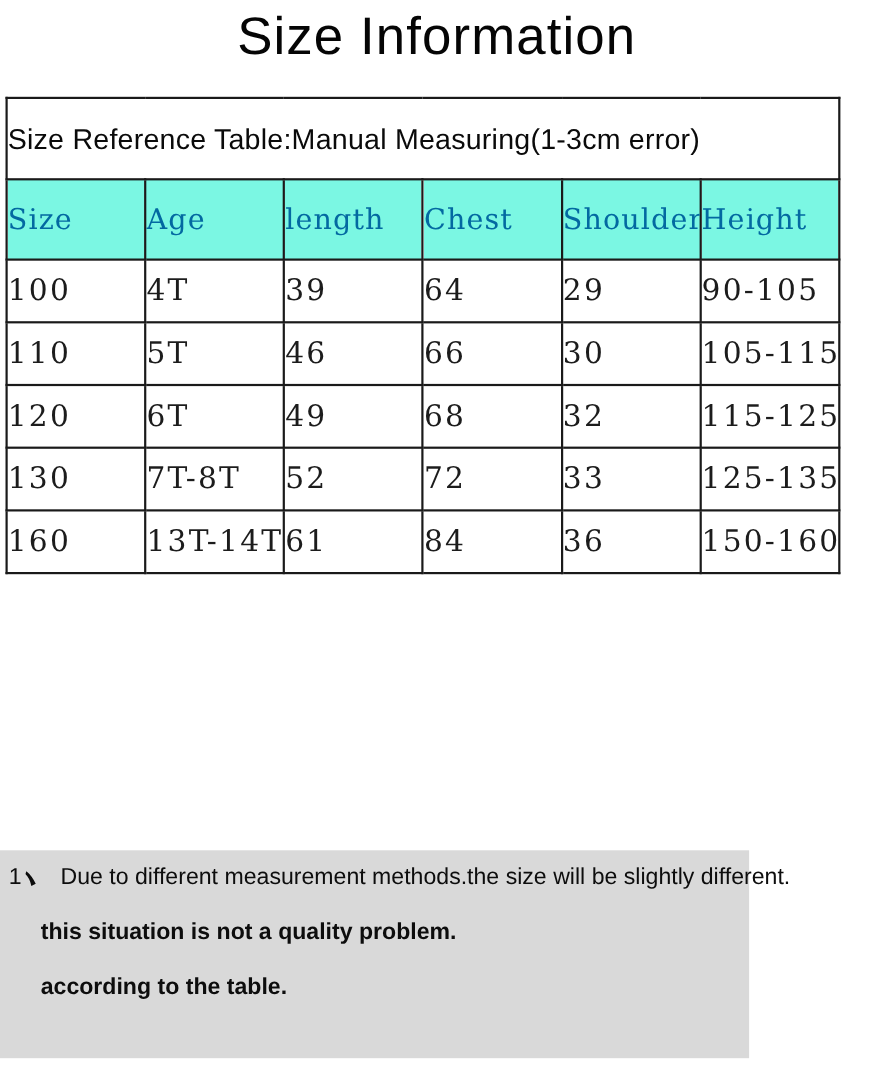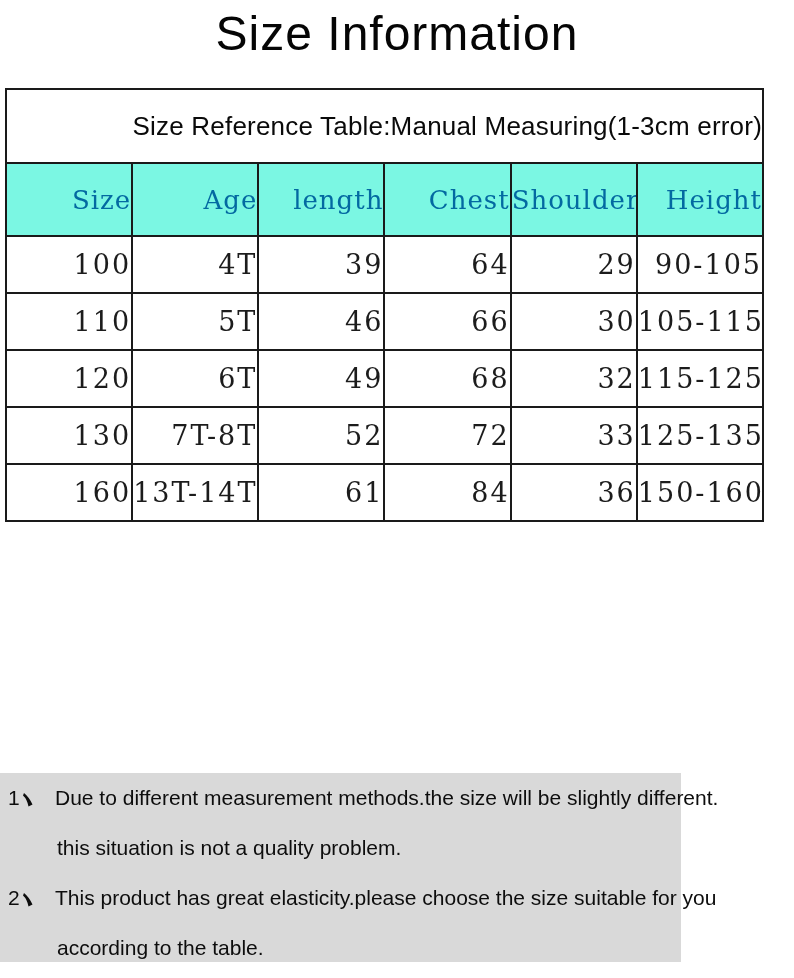--- a/index.html
+++ b/index.html
@@ -29,21 +29,21 @@
     font-weight: 400;
     letter-spacing: 1px;
     color: #050505;
   }
   table.size-table {
     position: absolute;
     left: 5px; top: 88px;
     width: 759px;
     border-collapse: collapse;
     table-layout: fixed;
-    text-align: right;
+    text-align: left;
   }
   table.size-table td, table.size-table th {
     border: 2px solid var(--border);
     padding: 0;
     overflow: hidden;
   }
   td.caption-cell {
     height: 74px;
     font-size: 26px;
     color: #0a0a0a;
@@ -76,21 +76,22 @@
     font-size: 21px;
     color: #0d0d0d;
   }
   .note-line {
     margin: 0 0 24px 0;
     line-height: 26px;
     padding-left: 8px;
     white-space: nowrap;
   }
   .note-line.continuation {
-    padding-left: 57px;
+    padding-left: 37px;
+    font-weight: bold;
   }
   .note-marker {
     display: inline-block;
     width: 47px;
   }
   .ideo-comma {
     display: inline-block;
     vertical-align: baseline;
     position: relative;
     top: 3px; left: 3px;
@@ -157,19 +158,14 @@
   </tbody>
 </table>
 
 <div class="notes-panel">
   <p class="note-line">
     <span class="note-marker"><span>1</span><span class="ideo-comma"><svg width="12" height="16" viewBox="0 0 12 16">
             <path d="M1 1 Q6 5 9.5 12.5 L5.5 14.5 Q4 7 0 3.5 Z" fill="#0d0d0d"></path>
           </svg></span></span><span>Due to different measurement methods.the size will be slightly different.</span>
   </p>
   <p class="note-line continuation">this situation is not a quality problem.</p>
-  <p class="note-line">
-    <span class="note-marker"><span>2</span><span class="ideo-comma"><svg width="12" height="16" viewBox="0 0 12 16">
-            <path d="M1 1 Q6 5 9.5 12.5 L5.5 14.5 Q4 7 0 3.5 Z" fill="#0d0d0d"></path>
-          </svg></span></span><span>This product has great elasticity.please choose the size suitable for you</span>
-  </p>
   <p class="note-line continuation">according to the table.</p>
 </div>
 
 </body></html>

